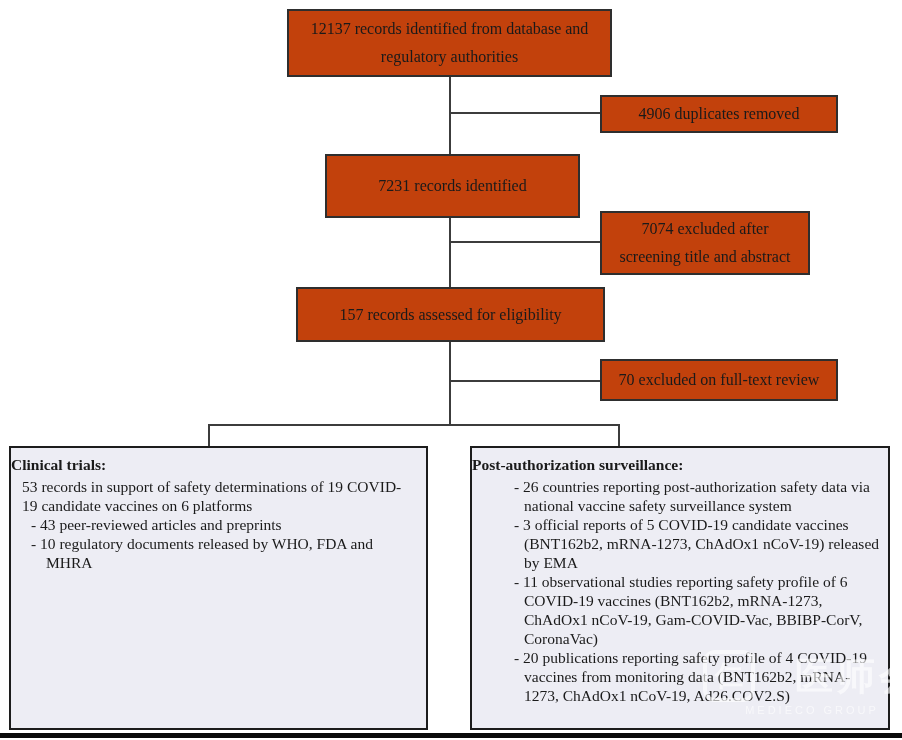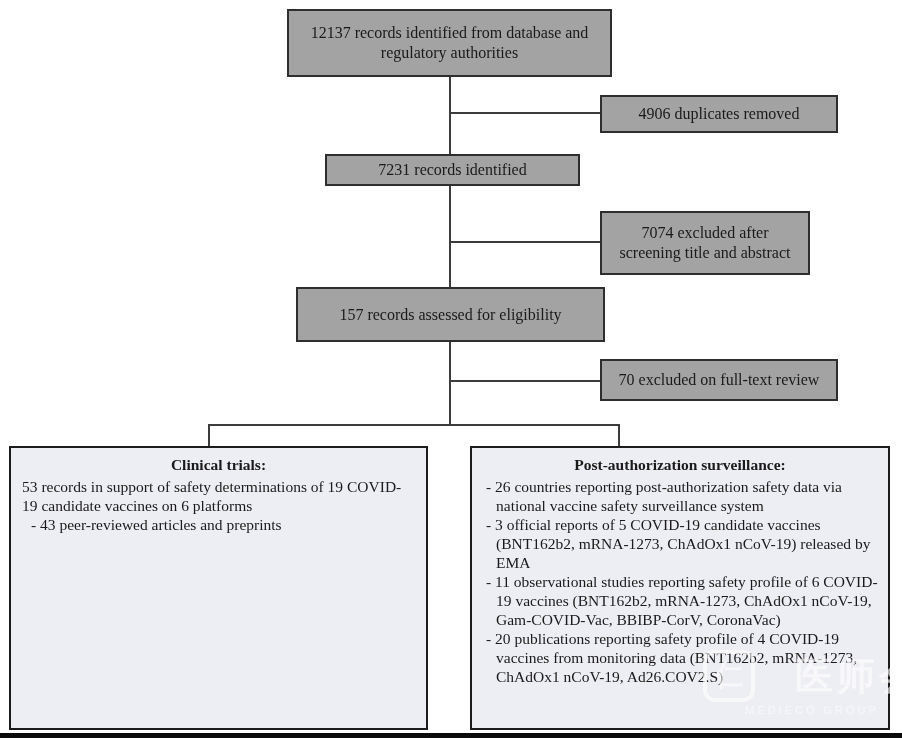--- a/index.html
+++ b/index.html
@@ -11,62 +11,62 @@
   .canvas {
     position: relative;
     width: 902px;
     height: 740px;
     background: #ffffff;
     overflow: hidden;
   }
   
   .gbox {
     position: absolute;
-    background: #a3a3a3;
+    background: #c2410c;
     border: 2px solid #2e2e2e;
     box-sizing: border-box;
     display: flex;
     align-items: center;
     justify-content: center;
     text-align: center;
     color: #1a1a1a;
     font-size: 16px;
-    line-height: 20px;
+    line-height: 28px;
     padding: 2px 8px;
     z-index: 2;
   }
   .pbox {
     position: absolute;
     background: #ededf4;
     border: 2px solid #1c1c1c;
     box-sizing: border-box;
     color: #1a1a1a;
     font-size: 15.5px;
     line-height: 19px;
     z-index: 2;
   }
   .pbox .box-title {
     font-weight: bold;
-    text-align: center;
     padding-top: 7px;
     margin-bottom: 3px;
   }
   
   .clinical-body { padding: 0 10px 0 11px; }
   .clinical-body .flush { padding-left: 0; }
   .clinical-body .dash {
     margin-left: 9px;
     padding-left: 15px;
     text-indent: -15px;
   }
   
   .surv-body { padding: 0 6px 0 14px; }
   .surv-body .bullet {
     padding-left: 10px;
     text-indent: -10px;
+    margin-left: 28px;
   }
   
   .hline, .vline {
     position: absolute;
     background: #3c3c3c;
     z-index: 1;
   }
   .hline { height: 2px; }
   .vline { width: 2px; }
   
@@ -138,41 +138,42 @@
   <div class="vline" style="left:618px; top:424px; height:23px;"></div>
 
   <div class="gbox" style="left:287px; top:9px; width:325px; height:68px;">
     <span>12137 records identified from database and regulatory authorities</span>
   </div>
 
   <div class="gbox" style="left:600px; top:95px; width:238px; height:38px;">
     <span>4906 duplicates removed</span>
   </div>
 
-  <div class="gbox" style="left:325px; top:154px; width:255px; height:32px;">
+  <div class="gbox" style="left:325px; top:154px; width:255px; height:64px;">
     <span>7231 records identified</span>
   </div>
 
   <div class="gbox" style="left:600px; top:211px; width:210px; height:64px;">
     <span>7074 excluded after screening title and abstract</span>
   </div>
 
   <div class="gbox" style="left:296px; top:287px; width:309px; height:55px;">
     <span>157 records assessed for eligibility</span>
   </div>
 
   <div class="gbox" style="left:600px; top:359px; width:238px; height:42px;">
     <span>70 excluded on full-text review</span>
   </div>
 
   <div class="pbox" style="left:9px; top:446px; width:419px; height:284px;">
     <div class="box-title">Clinical trials:</div>
     <div class="clinical-body">
       <div class="flush">53 records in support of safety determinations of 19 COVID-19 candidate vaccines on 6 platforms</div>
       <div class="dash">- 43 peer-reviewed articles and preprints</div>
+      <div class="dash">- 10 regulatory documents released by WHO, FDA and MHRA</div>
     </div>
   </div>
 
   <div class="pbox" style="left:470px; top:446px; width:420px; height:284px;">
     <div class="box-title">Post-authorization surveillance:</div>
     <div class="surv-body">
       <div class="bullet">- 26 countries reporting post-authorization safety data via national vaccine safety surveillance system</div>
       <div class="bullet">- 3 official reports of  5 COVID-19 candidate vaccines (BNT162b2, mRNA-1273, ChAdOx1 nCoV-19) released by EMA</div>
       <div class="bullet">- 11 observational studies reporting safety profile of 6 COVID-19 vaccines (BNT162b2, mRNA-1273, ChAdOx1 nCoV-19, Gam-COVID-Vac, BBIBP-CorV, CoronaVac)</div>
       <div class="bullet">- 20 publications reporting safety profile of 4 COVID-19 vaccines from monitoring data (BNT162b2, mRNA-1273, ChAdOx1 nCoV-19, Ad26.COV2.S)</div>

